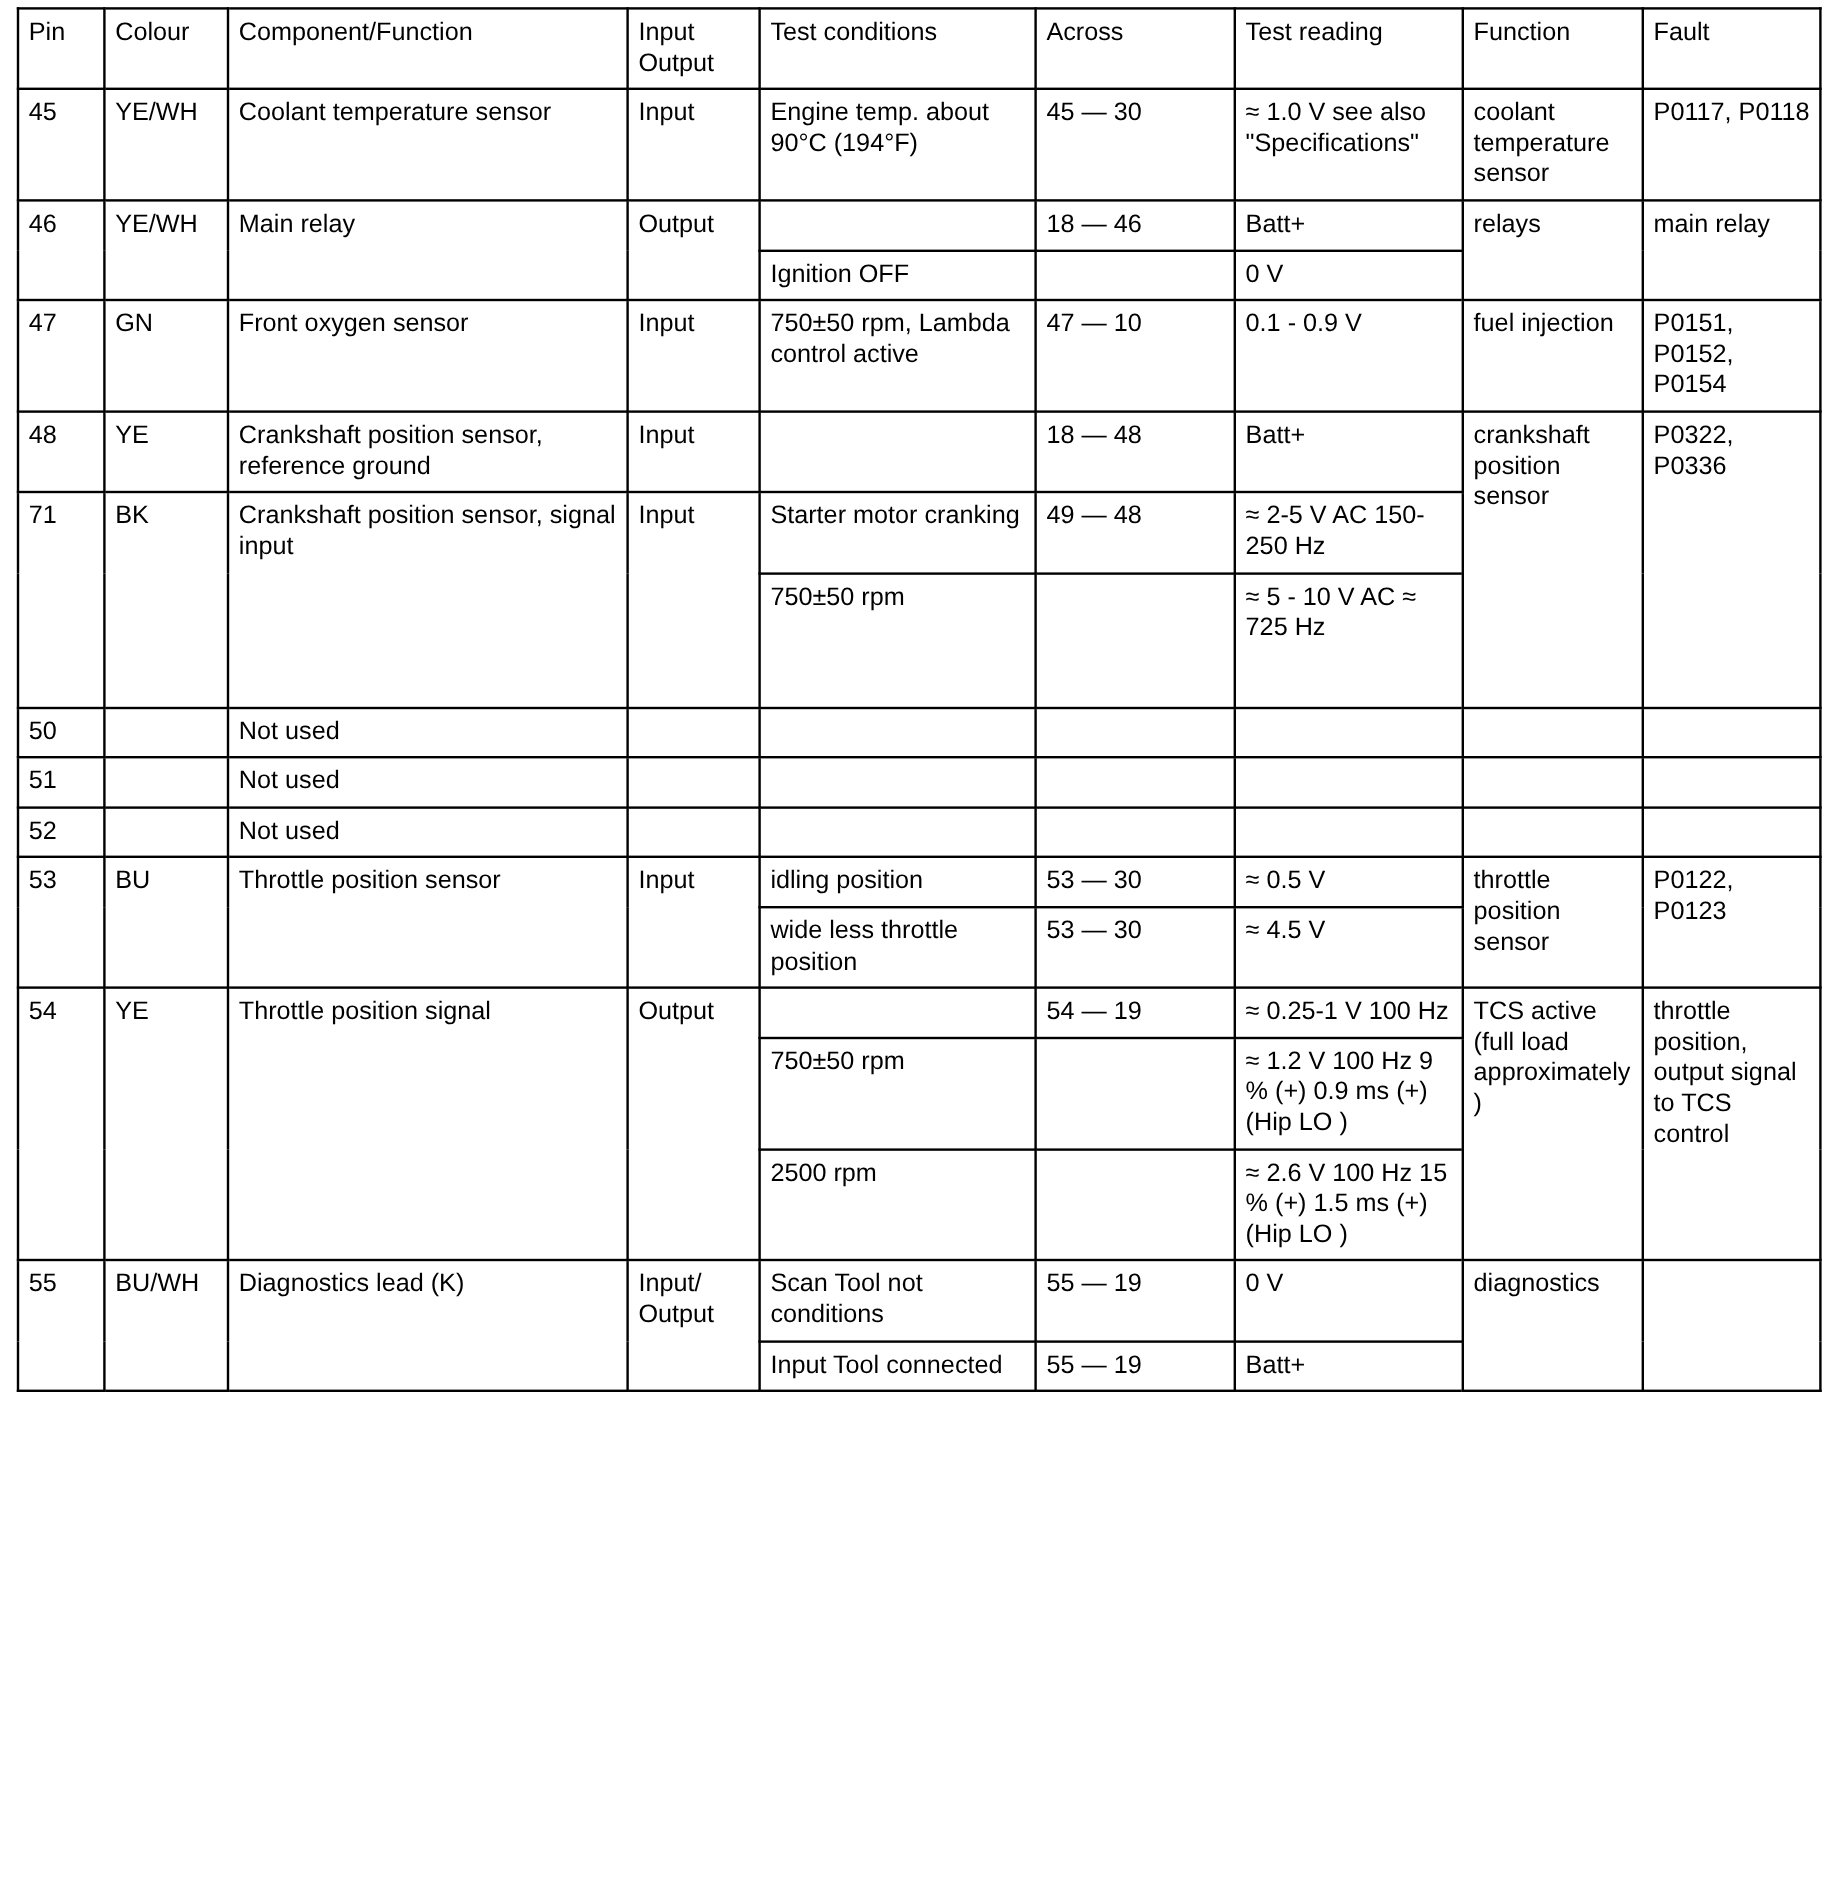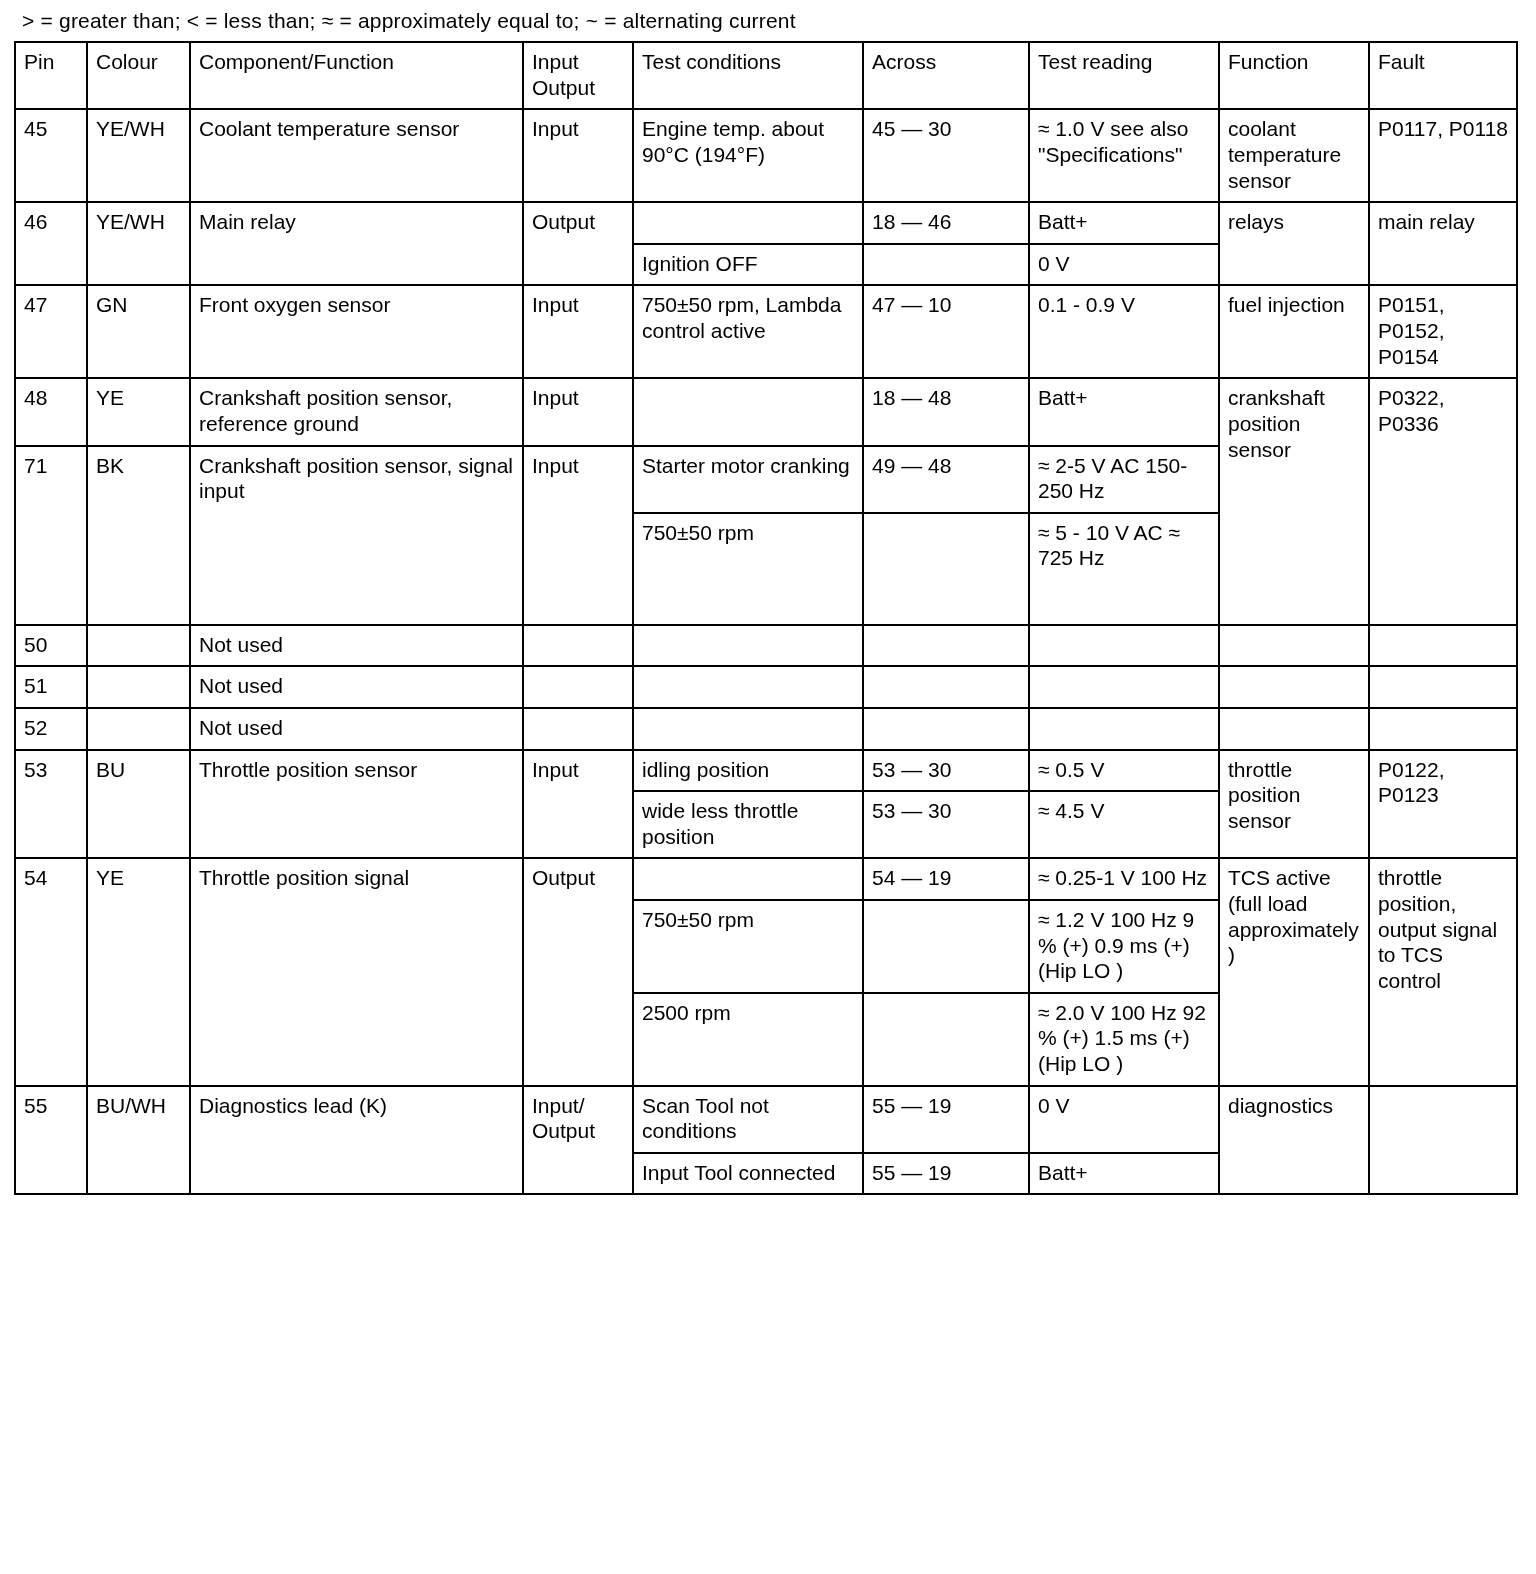--- a/index.html
+++ b/index.html
@@ -71,21 +71,20 @@
     border-top: 2px dashed #000 !important;
   }
   .thin-row td { padding-top: 4px; padding-bottom: 5px; }
   .tall { height: 96px; }
 </style>
 </head>
 <body>
 
 <div class="page">
 
-  <div class="legend">&gt; = greater than; &lt; = less than; ≈ = approximately equal to; ~ = alternating current</div>
 
   <table class="pinout">
     <colgroup>
       <col class="c-pin">
         <col class="c-colour">
         <col class="c-comp">
         <col class="c-io">
       <col class="c-test">
         <col class="c-across">
         <col class="c-reading">
@@ -243,21 +242,21 @@
         <td rowspan="3" class="small fault-cell">throttle position, output signal to TCS control</td>
       </tr>
       <tr>
         <td>750±50 rpm</td>
         <td></td>
         <td>≈ 1.2 V 100 Hz 9 % (+) 0.9 ms (+) (Hip LO )</td>
       </tr>
       <tr>
         <td>2500 rpm</td>
         <td></td>
-        <td>≈ 2.0 V 100 Hz 92 % (+) 1.5 ms (+) (Hip LO )</td>
+        <td>≈ 2.6 V 100 Hz 15 % (+) 1.5 ms (+) (Hip LO )</td>
       </tr>
 
       <tr>
         <td rowspan="2">55</td>
         <td rowspan="2">BU/WH</td>
         <td rowspan="2">Diagnostics lead (K)</td>
         <td rowspan="2">Input/ Output</td>
         <td>Scan Tool not conditions</td>
         <td>55 — 19</td>
         <td>0 V</td>

